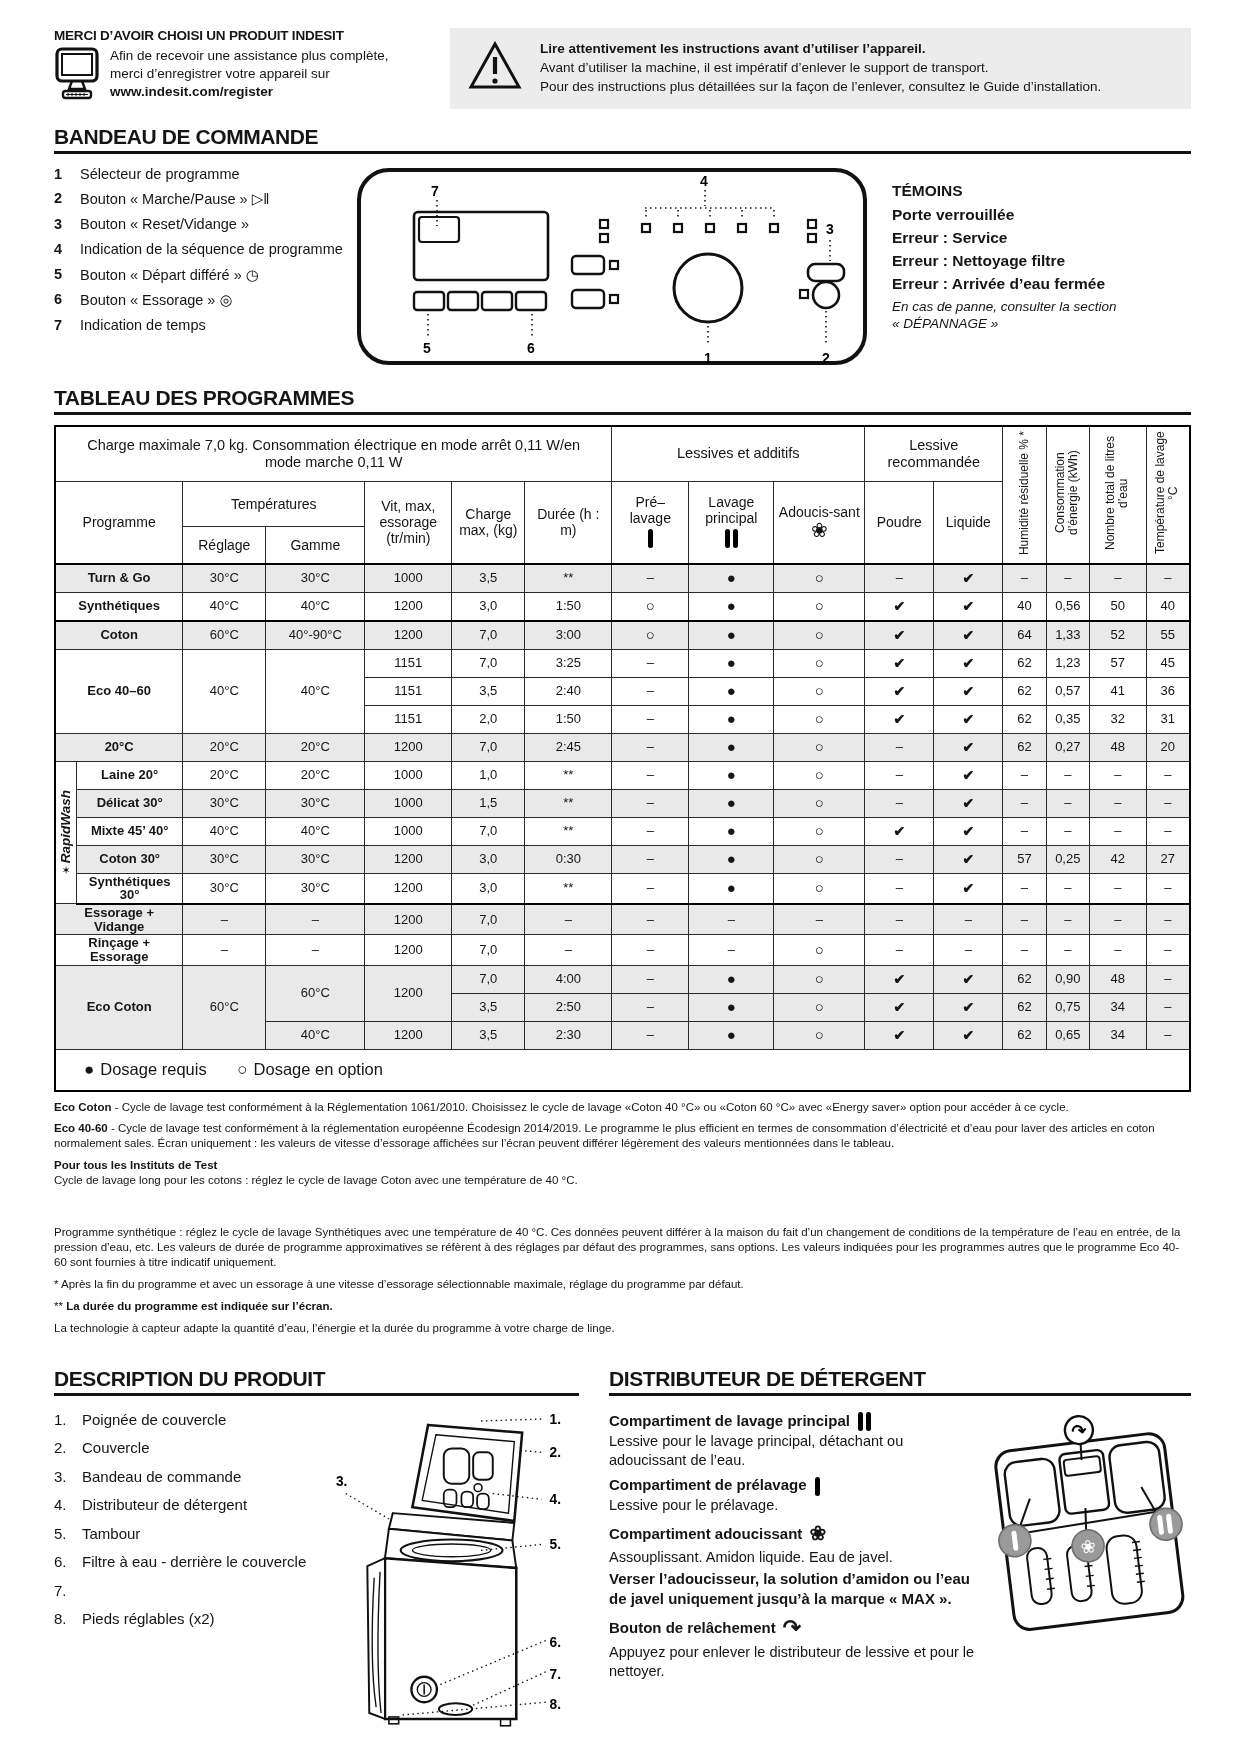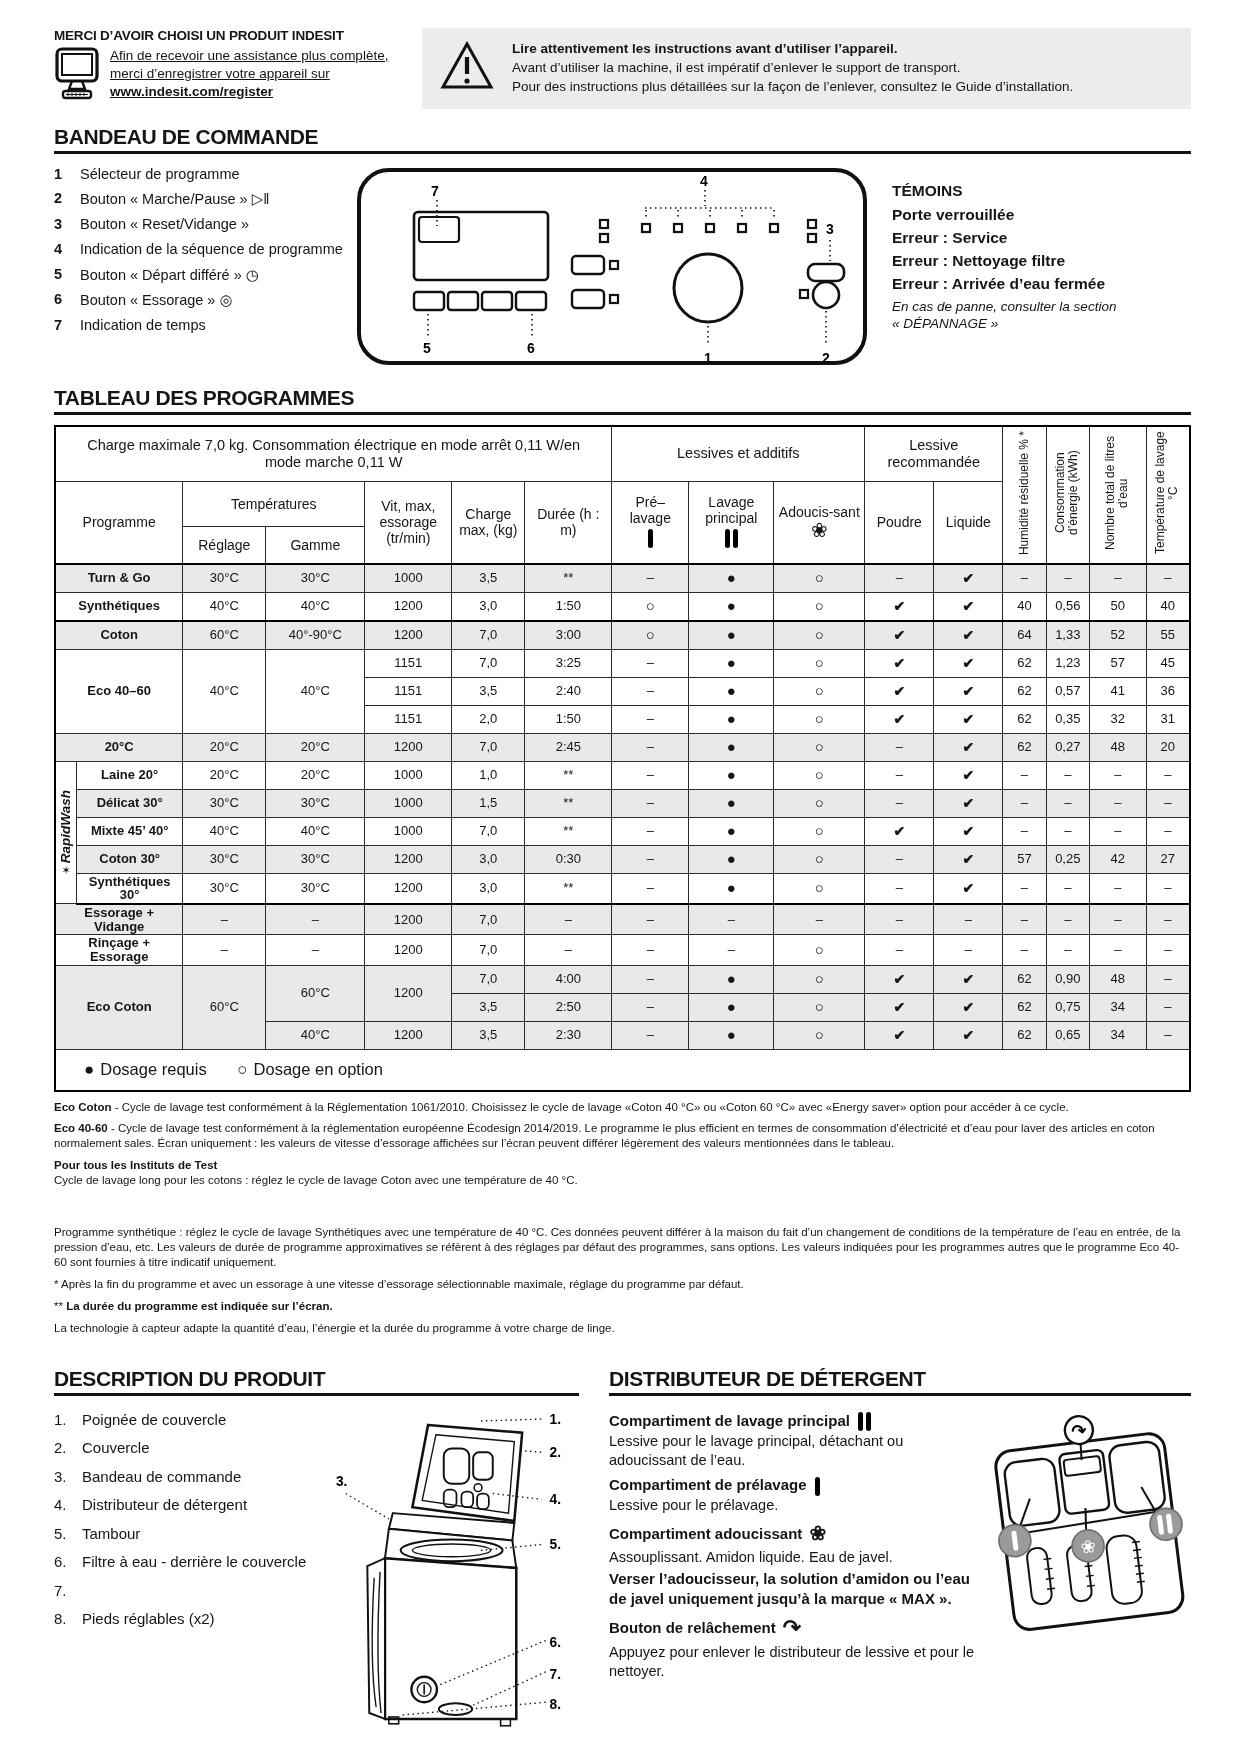--- a/index.html
+++ b/index.html
@@ -7,28 +7,28 @@
   .page{padding:26px 50px 0 54px;box-sizing:border-box;width:1241px;}
 
   
   .topbar{display:flex;align-items:flex-start;gap:14px;}
   .topbar h1{font-size:24px;font-style:italic;font-weight:bold;margin:0;white-space:nowrap;letter-spacing:-0.3px;}
   .rule{flex:1;height:4px;background:#111;margin-top:13px;}
   .vbar{width:3px;height:64px;background:#111;}
   .lang{font-size:36px;font-weight:bold;margin-top:-6px;letter-spacing:-1px;}
 
   
-  .intro{display:flex;gap:8px;margin-top:2px;}
+  .intro{display:flex;gap:20px;margin-top:2px;}
   .intro-left{width:360px;flex:none;}
   .intro-h{font-weight:bold;font-size:13.5px;margin-bottom:4px;letter-spacing:-0.2px;white-space:nowrap;}
-  .intro-row{display:flex;gap:10px;text-decoration:underline;}
+  .intro-row{display:flex;gap:10px;}
   .reg-icon{flex:none;}
   .intro-txt{font-size:13.5px;line-height:1.32;}
   .intro-url{font-weight:bold;}
-  .warnbox{flex:1;background:#ececec;display:flex;align-items:center;gap:18px;padding:12px 18px;}
+  .warnbox{flex:1;background:#ececec;display:flex;align-items:center;gap:18px;padding:12px 18px;margin-left:16px;}
   .warn-tri{flex:none;}
   .warn-txt{font-size:13.5px;line-height:1.4;}
   .warn-txt b{font-size:13.5px;}
 
   
   .sec{margin-top:16px;}
   .sec-h{font-size:21px;font-weight:800;border-bottom:3px solid #111;padding-bottom:2px;margin:0 0 10px;letter-spacing:-0.4px;}
 
   
   .panel-flex{display:flex;gap:10px;}

